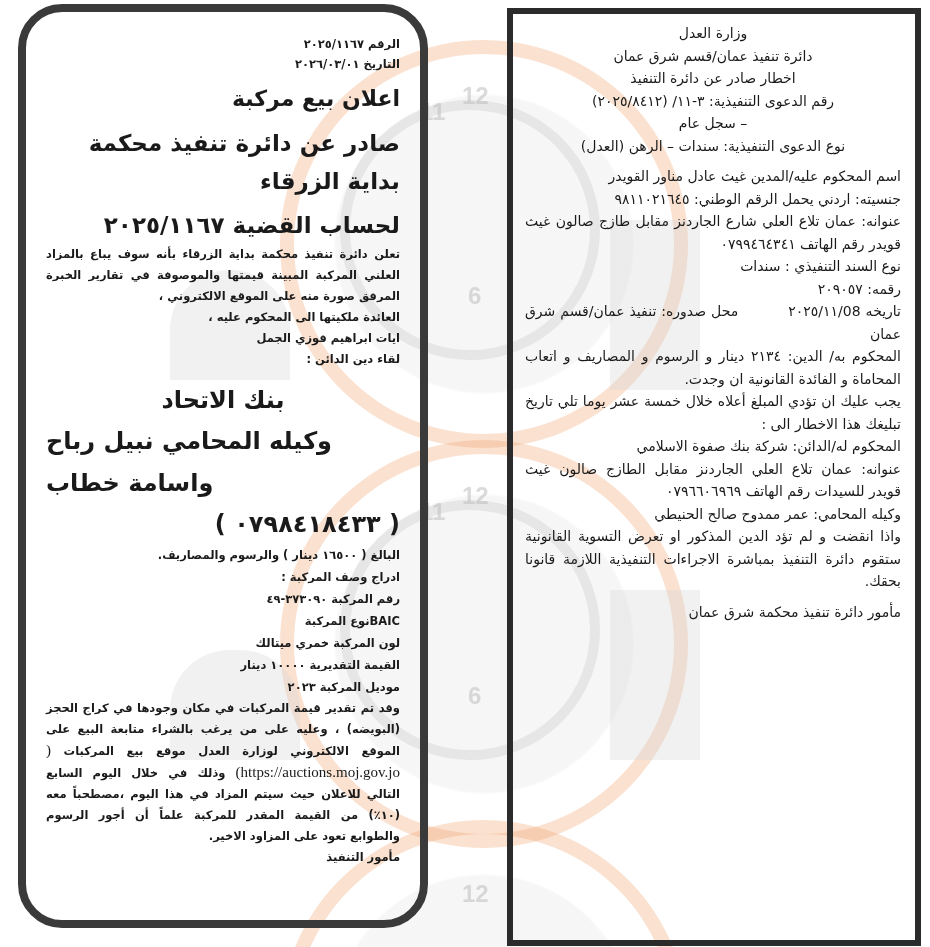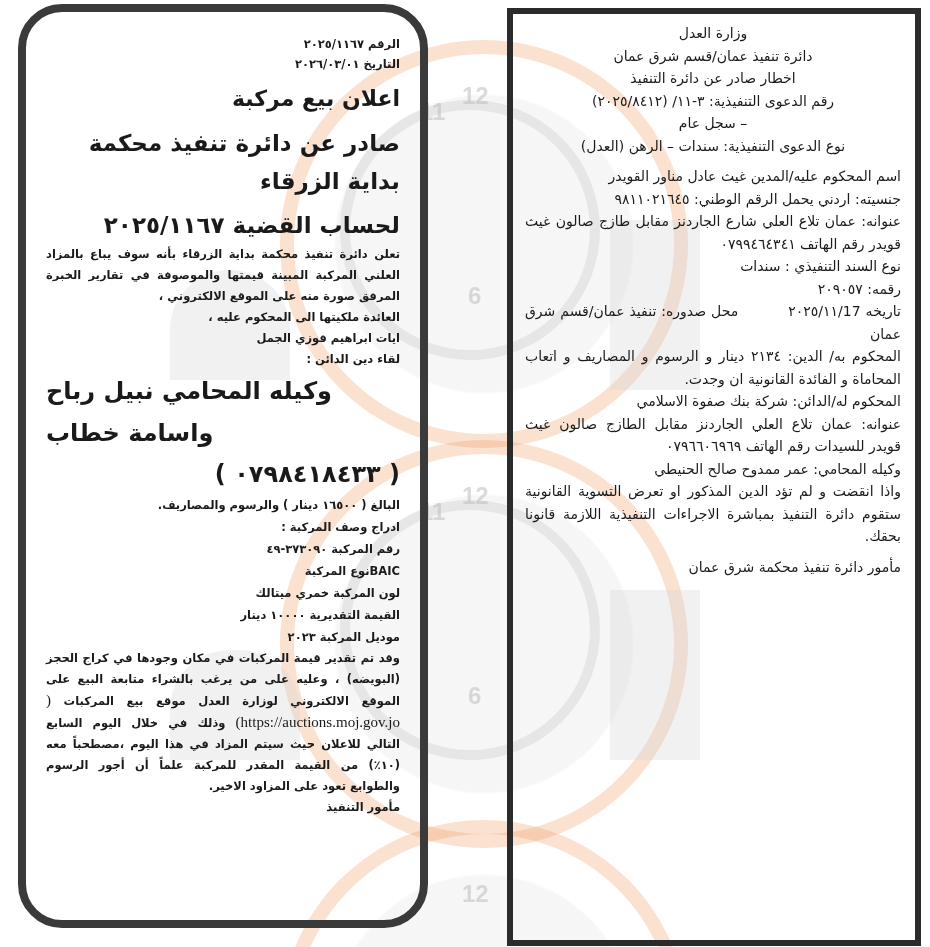--- a/index.html
+++ b/index.html
@@ -68,20 +68,21 @@
 <div class="left-panel">
   <div class="lp-meta">الرقم ٢٠٢٥/١١٦٧</div>
   <div class="lp-meta">التاريخ ٢٠٢٦/٠٣/٠١</div>
   <div class="lp-title">اعلان بيع مركبة</div>
   <div class="lp-title big">صادر عن دائرة تنفيذ محكمة بداية الزرقاء</div>
   <div class="lp-title big">لحساب القضية ٢٠٢٥/١١٦٧</div>
   <div class="lp-body">تعلن دائرة تنفيذ محكمة بداية الزرقاء بأنه سوف يباع بالمزاد العلني المركبة المبينة قيمتها والموصوفة في تقارير الخبرة المرفق صورة منه على الموقع الالكتروني ،</div>
   <div class="lp-body">العائدة ملكيتها الى المحكوم عليه ،</div>
   <div class="lp-body">ايات ابراهيم فوزي الجمل</div>
   <div class="lp-body">لقاء دين الدائن :</div>
+  <div class="lp-bank">بنك الاتحاد</div>
   <div class="lp-lawyer">وكيله المحامي نبيل رباح واسامة خطاب</div>
   <div class="lp-phone">( ٠٧٩٨٤١٨٤٣٣ )</div>
   <div class="lp-lines">
     <div>البالغ ( ١٦٥٠٠ دينار ) والرسوم والمصاريف.</div>
     <div>ادراج وصف المركبة :</div>
     <div>رقم المركبة ٣٧٣٠٩٠-٤٩</div>
     <div>BAICنوع المركبة</div>
     <div>لون المركبة خمري ميتالك</div>
     <div>القيمة التقديرية ١٠٠٠٠ دينار</div>
     <div>موديل المركبة ٢٠٢٣</div>
@@ -101,24 +102,25 @@
   <div class="rp-center">رقم الدعوى التنفيذية: ٣-١١/ (٢٠٢٥/٨٤١٢)</div>
   <div class="rp-center">– سجل عام</div>
   <div class="rp-center">نوع الدعوى التنفيذية: سندات – الرهن (العدل)</div>
   <div class="rp-gap"></div>
   <div class="rp-line">اسم المحكوم عليه/المدين غيث عادل مناور القويدر</div>
   <div class="rp-line">جنسيته: اردني يحمل الرقم الوطني: ٩٨١١٠٢١٦٤٥</div>
   <div class="rp-line">عنوانه: عمان تلاع العلي شارع الجاردنز مقابل طازج صالون غيث قويدر رقم الهاتف ٠٧٩٩٤٦٤٣٤١</div>
   <div class="rp-line">نوع السند التنفيذي : سندات</div>
   <div class="rp-line">رقمه: ٢٠٩٠٥٧</div>
   <div class="rp-line">
-    <span>تاريخه ٢٠٢٥/١١/17</span>
+    <span>تاريخه ٢٠٢٥/١١/08</span>
     <span style="display:inline-block;width:40px;"></span>
     <span>محل صدوره: تنفيذ عمان/قسم شرق عمان</span>
   </div>
   <div class="rp-line">المحكوم به/ الدين: ٢١٣٤ دينار و الرسوم و المصاريف و اتعاب المحاماة و الفائدة القانونية ان وجدت.</div>
+  <div class="rp-line">يجب عليك ان تؤدي المبلغ أعلاه خلال خمسة عشر يوما تلي تاريخ تبليغك هذا الاخطار الى :</div>
   <div class="rp-line">المحكوم له/الدائن: شركة بنك صفوة الاسلامي</div>
   <div class="rp-line">عنوانه: عمان تلاع العلي الجاردنز مقابل الطازج صالون غيث قويدر للسيدات رقم الهاتف ٠٧٩٦٦٠٦٩٦٩</div>
   <div class="rp-line">وكيله المحامي: عمر ممدوح صالح الحنيطي</div>
   <div class="rp-line">واذا انقضت و لم تؤد الدين المذكور او تعرض التسوية القانونية ستقوم دائرة التنفيذ بمباشرة الاجراءات التنفيذية اللازمة قانونا بحقك.</div>
   <div class="rp-gap"></div>
   <div class="rp-line">مأمور دائرة تنفيذ محكمة شرق عمان</div>
 </div>
 
 </body></html>

